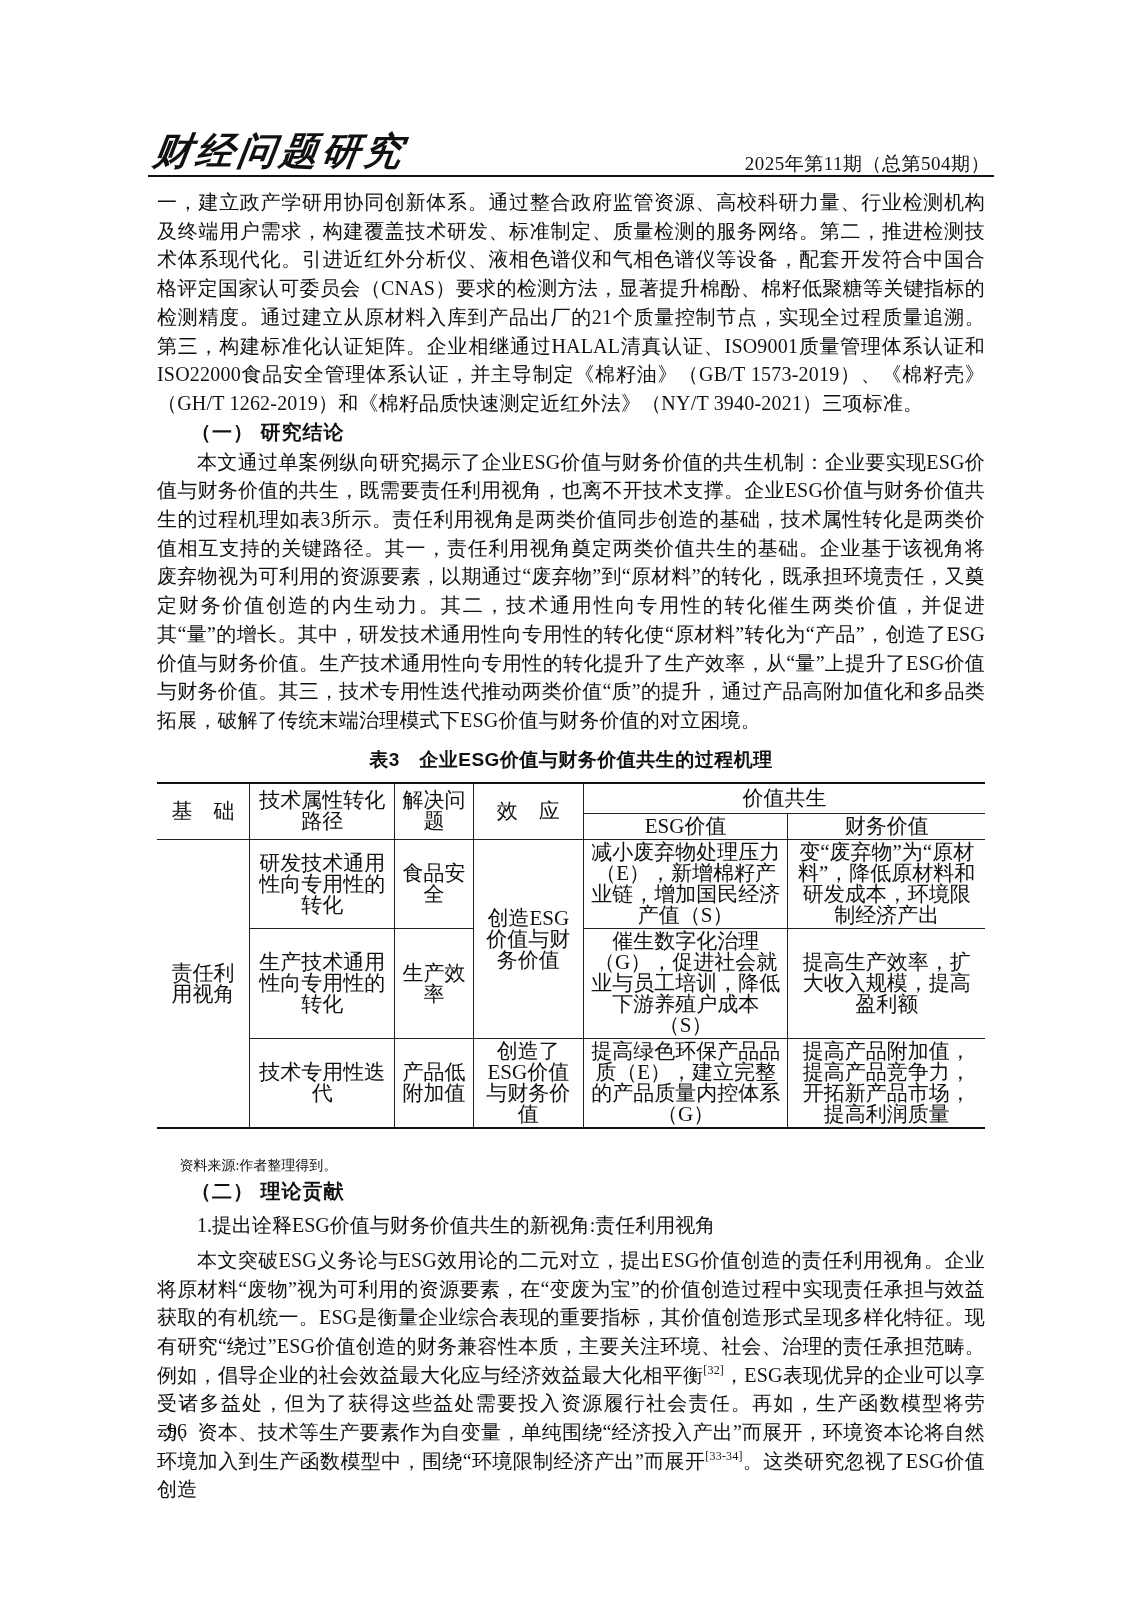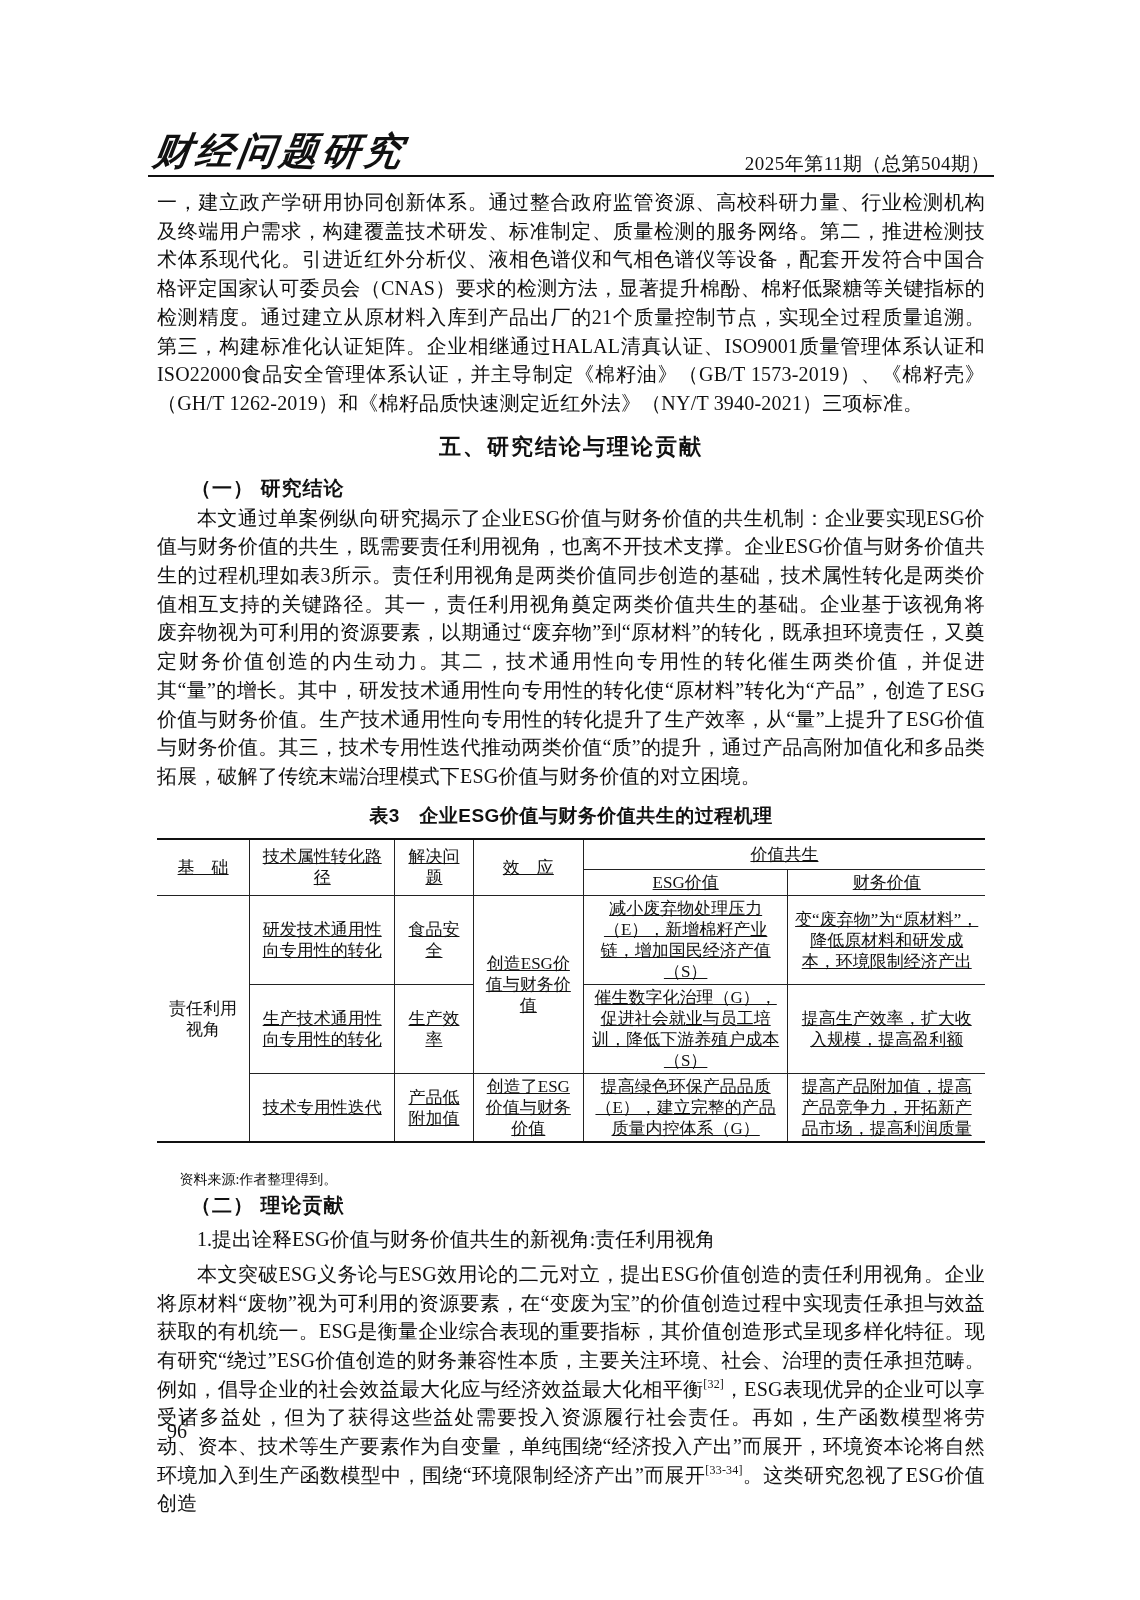--- a/index.html
+++ b/index.html
@@ -50,22 +50,21 @@
   
   .table-caption {
     margin:12px 0 7px; text-align:center;
     font-size:19px; line-height:26px; font-weight:bold;
     font-family:"Liberation Sans","DejaVu Sans",sans-serif;
     letter-spacing:0.5px;
   }
   table.t3 {
     width:100%; margin-top:9px; border-collapse:collapse;
     border-top:2.5px solid #111; border-bottom:2.5px solid #111;
-    font-size:17px;
-    text-decoration:underline;
+    font-size:21px;
   }
   table.t3 th, table.t3 td {
     border:1px solid #222; font-weight:normal;
     text-align:center; vertical-align:middle;
     padding:2px 5px; line-height:21px;
   }
   table.t3 .col-first { border-left:none; }
   table.t3 .col-last  { border-right:none; }
   tr.hrowA { height:31px; }
   tr.hrowB { height:25px; }
@@ -85,21 +84,20 @@
 <div class="page">
 
   <div class="logo">财经问题研究</div>
   <div class="issue">2025年第11期（总第504期）</div>
   <div class="header-rule"></div>
 
   <div class="content">
 
     <p class="body-p no-indent">一，建立政产学研用协同创新体系。通过整合政府监管资源、高校科研力量、行业检测机构及终端用户需求，构建覆盖技术研发、标准制定、质量检测的服务网络。第二，推进检测技术体系现代化。引进近红外分析仪、液相色谱仪和气相色谱仪等设备，配套开发符合中国合格评定国家认可委员会（CNAS）要求的检测方法，显著提升棉酚、棉籽低聚糖等关键指标的检测精度。通过建立从原材料入库到产品出厂的21个质量控制节点，实现全过程质量追溯。第三，构建标准化认证矩阵。企业相继通过HALAL清真认证、ISO9001质量管理体系认证和ISO22000食品安全管理体系认证，并主导制定《棉籽油》（GB/T 1573-2019）、《棉籽壳》（GH/T 1262-2019）和《棉籽品质快速测定近红外法》（NY/T 3940-2021）三项标准。</p>
 
-    <h1 class="section-heading">五、研究结论与理论贡献</h1>
 
     <h2 class="sub-heading">（一） 研究结论</h2>
 
     <p class="body-p">本文通过单案例纵向研究揭示了企业ESG价值与财务价值的共生机制：企业要实现ESG价值与财务价值的共生，既需要责任利用视角，也离不开技术支撑。企业ESG价值与财务价值共生的过程机理如表3所示。责任利用视角是两类价值同步创造的基础，技术属性转化是两类价值相互支持的关键路径。其一，责任利用视角奠定两类价值共生的基础。企业基于该视角将废弃物视为可利用的资源要素，以期通过“废弃物”到“原材料”的转化，既承担环境责任，又奠定财务价值创造的内生动力。其二，技术通用性向专用性的转化催生两类价值，并促进其“量”的增长。其中，研发技术通用性向专用性的转化使“原材料”转化为“产品”，创造了ESG价值与财务价值。生产技术通用性向专用性的转化提升了生产效率，从“量”上提升了ESG价值与财务价值。其三，技术专用性迭代推动两类价值“质”的提升，通过产品高附加值化和多品类拓展，破解了传统末端治理模式下ESG价值与财务价值的对立困境。</p>
 
     <div class="table-caption">表3　企业ESG价值与财务价值共生的过程机理</div>
 
     <table class="t3">
       <colgroup>
         <col style="width:11.2%">

